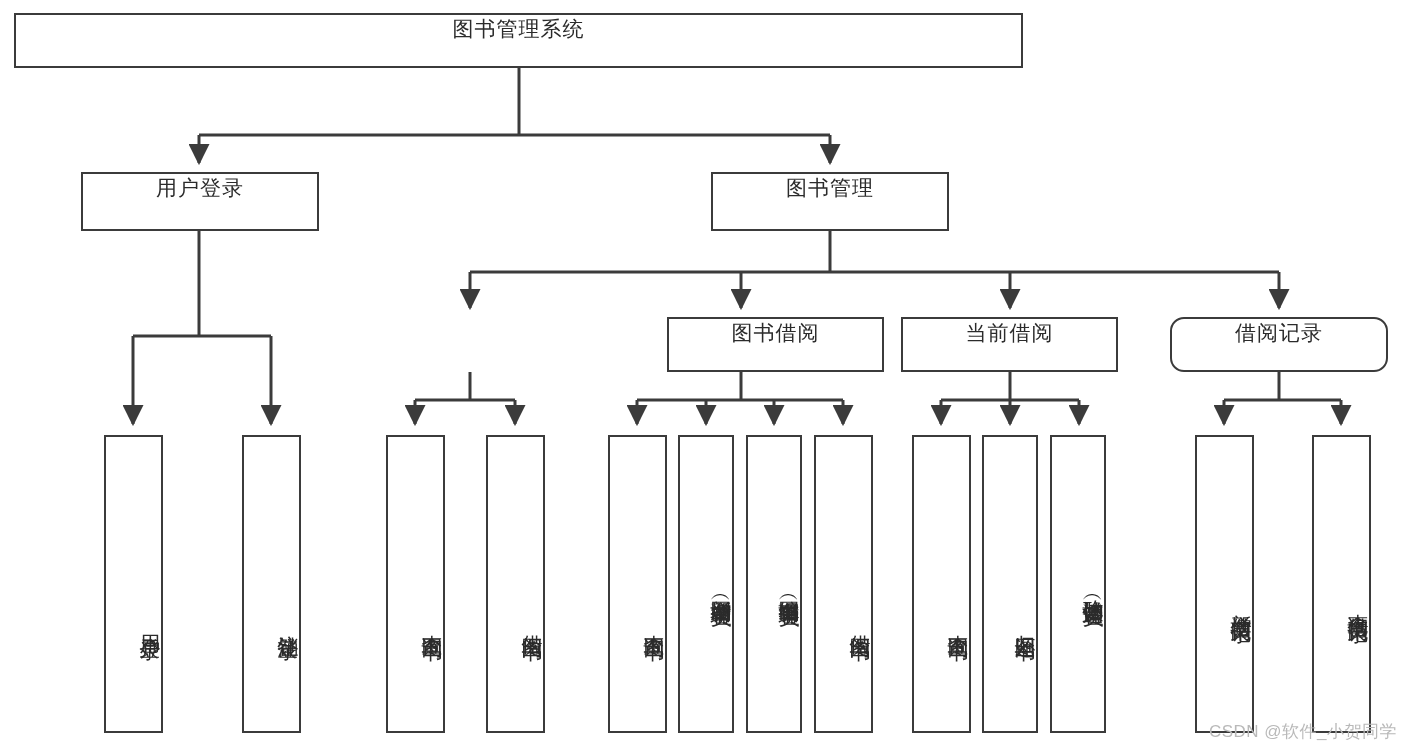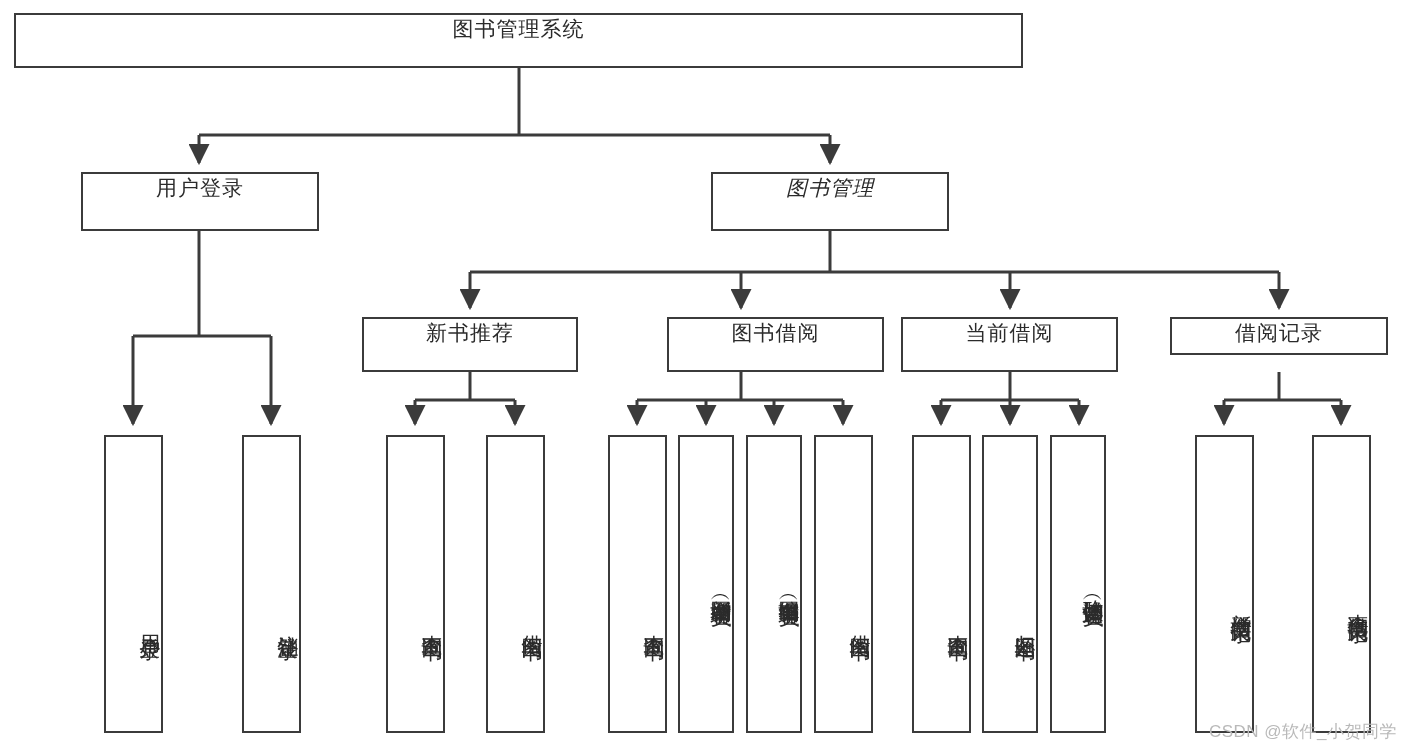--- a/index.html
+++ b/index.html
@@ -122,34 +122,31 @@
     </g>
   </svg>
 
   <div class="node horiz" style="left:14px; top:13px; width:1009px; height:55px;">
     <span>图书管理系统</span>
   </div>
 
   <div class="node horiz" style="left:81px; top:172px; width:238px; height:59px;">
     <span>用户登录</span>
   </div>
-  <div class="node horiz" style="left:711px; top:172px; width:238px; height:59px;font-style:italic;">
+  <div class="node horiz" style="left:711px; top:172px; width:238px; height:59px;">
     <span>图书管理</span>
   </div>
 
-  <div class="node horiz" style="left:362px; top:317px; width:216px; height:55px;">
-    <span>新书推荐</span>
-  </div>
   <div class="node horiz" style="left:633px; top:317px; width:217px; height:55px;margin-left:34px;">
     <span>图书借阅</span>
   </div>
   <div class="node horiz" style="left:901px; top:317px; width:217px; height:55px;">
     <span>当前借阅</span>
   </div>
-  <div class="node horiz" style="left:1170px; top:317px; width:218px; height:38px;">
+  <div class="node horiz" style="left:1170px; top:317px; width:218px; height:55px;border-radius:14px;">
     <span>借阅记录</span>
   </div>
 
   <div class="node vert" style="left:104px; top:435px; width:59px; height:298px; padding-top:75px;">
     <span class="vlabel">用户登录</span>
   </div>
   <div class="node vert" style="left:242px; top:435px; width:59px; height:298px; padding-top:75px;">
     <span class="vlabel">注销登录</span>
   </div>
 

